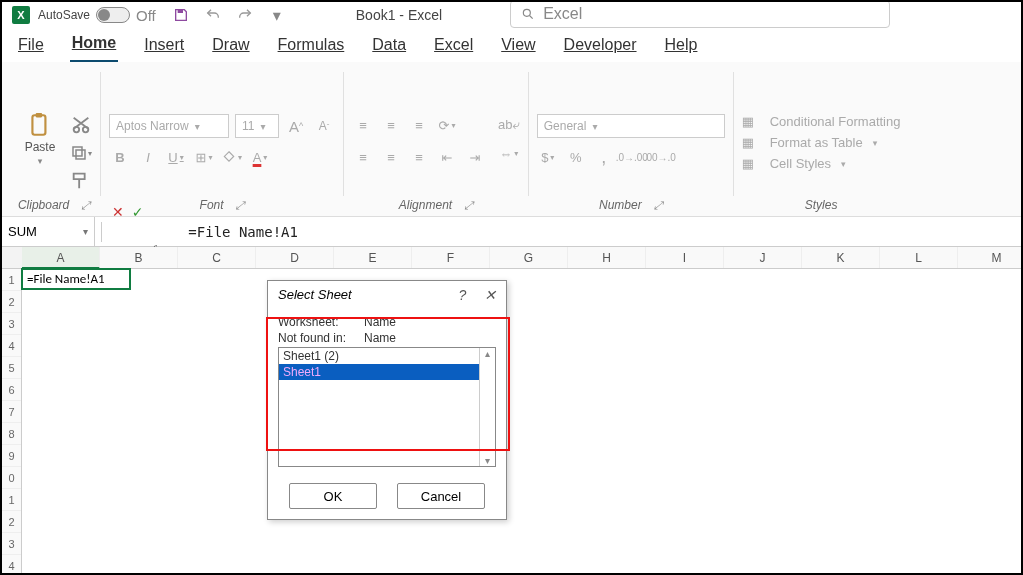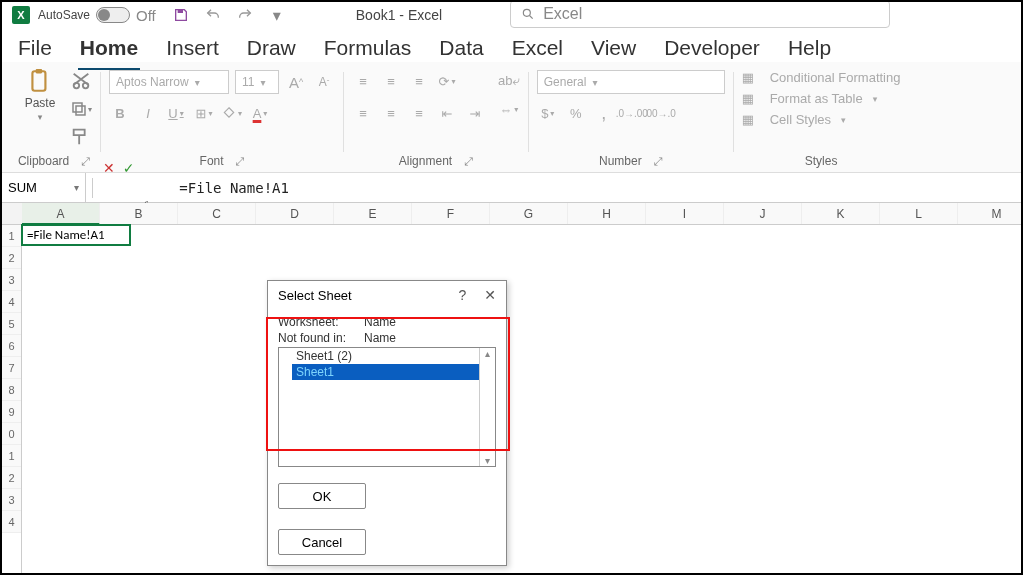--- a/index.html
+++ b/index.html
@@ -12,49 +12,49 @@
 .autosave .toggle { width:34px; height:16px; border:1px solid #888; border-radius:8px; background:#eee; position:relative; }
 .autosave .toggle::before { content:""; position:absolute; left:1px; top:1px; width:12px; height:12px; border-radius:50%; background:#888; }
 .autosave .toggle-label { font-size:15px; color:#888;}
 .qat { display:flex; align-items:center; gap:10px; margin-left:6px; color:#777; }
 .qat svg { width:16px; height:16px; }
 .title { margin-left: 60px; font-size: 14px; color:#444; }
 .searchbox { margin-left: 60px; flex: 0 0 380px; height: 28px; border:1px solid #ccc; border-radius:4px; display:flex; align-items:center; padding:0 10px; color:#888; gap:8px; margin-top:-2px;}
 .searchbox svg { width:14px; height:14px; stroke:#888;}
 
 
-.ribbon-tabs { display:flex; align-items:flex-start; height:36px; padding: 6px 14px 0 14px; gap:24px; font-size:21px; color:#333;}
+.ribbon-tabs { display:flex; align-items:flex-end; height:36px; padding: 6px 14px 0 14px; gap:24px; font-size:16px; color:#333;text-decoration:underline;}
 .ribbon-tabs .tab { padding: 4px 2px 8px 2px; cursor:pointer;}
 .ribbon-tabs .tab.active { font-weight:600; border-bottom:2px solid #0c4a6e; }
 
 
 .ribbon { display:flex; padding: 4px 6px 2px 6px; background:#fafafa; border-bottom:1px solid #ddd;}
-.group { border-right:0; padding: 2px 8px 2px 8px; display:flex; flex-direction:column;}
+.group { border-right:0; padding: 2px 8px 2px 8px; display:flex; flex-direction:column;margin-top:44px;}
 .group .content { display:flex; align-items:flex-start; gap:6px; min-height:84px;}
-.group .label { text-align:left; font-size:12px; color:#666; padding-top:2px; display:flex; justify-content:center; align-items:center; gap:12px;}
+.group .label { text-align:left; font-size:12px; color:#666; padding-top:2px; display:flex; justify-content:center; align-items:center; gap:12px;font-style:italic;}
 .group .launcher { font-size:11px; color:#888; }
 .divider { width:1px; background:#e0e0e0; margin: 6px 0 18px 0;}
 
 .btn-lg { display:flex; flex-direction:column; align-items:center; justify-content:center; width:48px; color:#555; font-size:12px; gap:2px;}
 .btn-lg svg { width:26px; height:26px; }
 .iconbtn { width:22px; height:22px; display:inline-flex; align-items:center; justify-content:center; color:#888;}
 .stack { display:flex; flex-direction:column; gap:6px; padding-top:2px;}
 .row { display:flex; align-items:center; gap:6px;}
 
 .combo { border:1px solid #ccc; height:24px; display:flex; align-items:center; padding:0 6px; font-size:12px; color:#aaa; background:#fff;}
 .combo .caret { margin-left:6px; font-size:10px;}
 .mini { width:22px; height:22px; border:0; background:none; color:#aaa; font-size:13px; display:inline-flex; align-items:center; justify-content:center;}
 .mini.strong { font-weight:bold;}
 .mini.it { font-style:italic;}
 .mini.ul span{ text-decoration:underline;}
 .mini .caret{ font-size:8px; margin-left:2px;}
 
 
 .fbar { display:flex; align-items:center; height:30px; border-bottom:1px solid #ccc; }
-.namebox { width:84px; border-right:1px solid #ccc; height:100%; display:flex; align-items:center; justify-content:space-between; padding:0 6px; font-size:13px;}
+.namebox { width:93px; border-right:1px solid #ccc; height:100%; display:flex; align-items:center; justify-content:space-between; padding:0 6px; font-size:13px;}
 .namebox .caret { color:#777; font-size:10px;}
 .fbar .vsep { width:1px; height:20px; background:#ccc; margin:0 6px;}
 .fbar .icons { display:flex; gap:8px; padding:0 4px; color:#666;}
 .fbar .icons span { font-size:14px;}
 .fbar .fx { font-style:italic; font-family: 'Times New Roman', serif; margin-top: 40px;}
 .fbar .formula { margin-left: 24px; font-family: Consolas, monospace; font-size:14px; color:#222; flex:1;}
 
 
 .grid { position:relative; height: calc(575px - 24px - 36px - 112px - 30px); overflow:hidden; display:flex;}
 .rowheads { width:20px; border-right:1px solid #ccc;}
@@ -62,32 +62,32 @@
 .rowhead { height:22px; border-bottom:1px solid #eee; font-size:11px; color:#666; text-align:center; line-height:22px; background:#f9f9f9;}
 .cols { flex:1;}
 .colheads { display:flex; height:22px; border-bottom:1px solid #ccc; background:#f9f9f9;}
 .colhead { width:78px; border-right:1px solid #eee; text-align:center; font-size:12px; color:#555; line-height:22px;}
 .colhead.active { background:#e8f0e8; border-bottom:2px solid #107c41; margin-bottom:-1px;}
 .cellarea { position:relative;}
 .cell { position:absolute; border:2px solid #107c41; font-size:13px; padding:1px 4px; background:#fff; color:#000; font-family: Calibri, sans-serif;}
 
 
 .dialog { position:absolute; width:240px; background:#fff; border:1px solid #888; box-shadow: 2px 2px 6px rgba(0,0,0,0.2);}
-.dialog .titlebar2 { display:flex; align-items:center; justify-content:space-between; padding:6px 10px; font-size:13px;}
+.dialog .titlebar2 { display:flex; align-items:flex-start; justify-content:space-between; padding:6px 10px; font-size:13px;font-style:italic;}
 .dialog .titlebar2 .ctrls { display:flex; gap:18px; font-size:14px; color:#555;}
 .dialog .body { padding:6px 10px; font-size:12px; color:#333;}
 .dialog .kv { display:flex; gap:8px; margin-bottom:2px;}
 .dialog .kv .k { width:78px;}
 .dialog .prompt { margin-top:8px; margin-bottom:4px;}
 .dialog .listbox { border:1px solid #888; height:120px; position:relative; display:flex;}
-.dialog .listbox .items { flex:1; overflow:hidden;margin-left:13px;}
+.dialog .listbox .items { flex:1; overflow:hidden;}
 .dialog .listbox .item { padding:1px 4px; font-size:12px;}
-.dialog .listbox .item.sel { background:#0a5ec0; color:#7dd3fc;}
+.dialog .listbox .item.sel { background:#0a5ec0; color:#f0abfc;}
 .dialog .scroll { width:16px; border-left:1px solid #ccc; display:flex; flex-direction:column; justify-content:space-between; align-items:center; color:#888; font-size:10px;}
-.dialog .buttons { display:flex; gap:20px; justify-content:center; padding:10px;flex-direction:column;}
+.dialog .buttons { display:flex; gap:20px; justify-content:center; padding:10px;}
 .dialog .buttons button { width:88px; height:26px; border:1px solid #888; background:#fff; font-size:13px; border-radius:2px;}
 .redbox { position:absolute; border:2px solid #e11; pointer-events:none;}
 </style>
 </head>
 <body>
 
 <div class="titlebar">
   <div class="xl-icon">X</div>
   <div class="autosave">
     <span>AutoSave</span>

